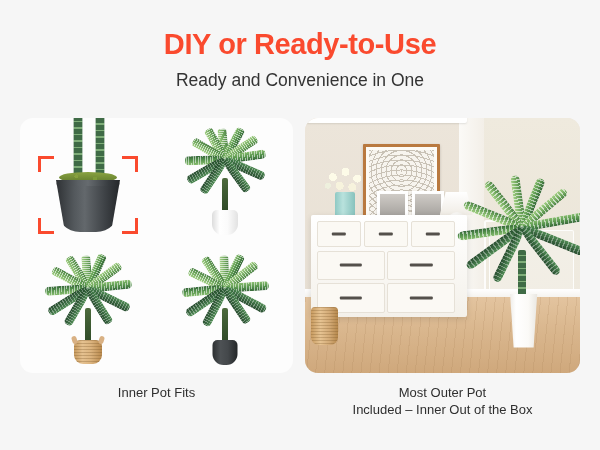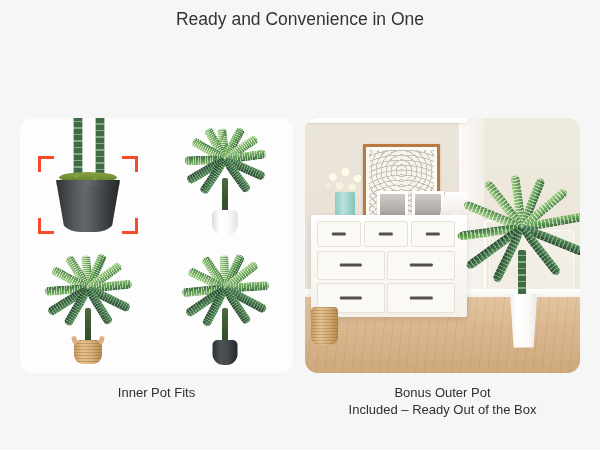--- a/index.html
+++ b/index.html
@@ -217,20 +217,21 @@
   .caption-left{left:20px;top:384px;width:273px;text-align:center;}
   .caption-right{left:305px;top:384px;width:275px;}
   .caption span{display:block;}
 </style>
 </head>
 <body>
 
 <div class="page">
 
   <div class="header">
+    <h1 class="headline">DIY or Ready-to-Use</h1>
     <p class="subtitle">Ready and Convenience in One</p>
   </div>
 
   <div class="panel panel-left">
     <div class="grid">
 
       <div class="cell cell-tl">
         <div class="stage">
           <div class="trunk ringed" style="left:43%;top:-2px;height:62px;width:9px;"></div>
           <div class="trunk ringed" style="left:59%;top:-6px;height:66px;width:9px;"></div>
@@ -385,17 +386,17 @@
         <div class="trunk ringed" style="top:66px;height:50px;width:8px;"></div>
       </div>
       <div class="planter-tall"></div>
     </div>
   </div>
 
   <div class="caption caption-left">
     <span>Inner Pot Fits</span>
   </div>
   <div class="caption caption-right">
-    <span>Bonus Outer Pot</span>
-    <span>Included – Ready Out of the Box</span>
+    <span>Most Outer Pot</span>
+    <span>Included – Inner Out of the Box</span>
   </div>
 
 </div>
 
 </body></html>

